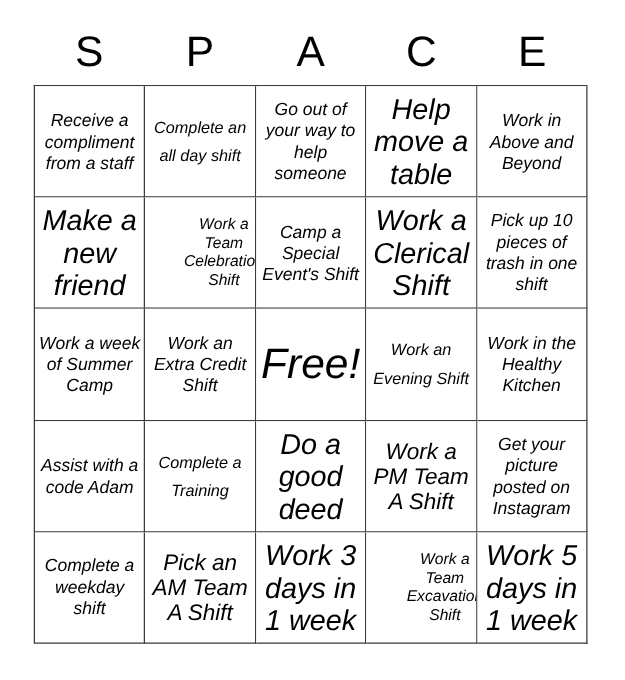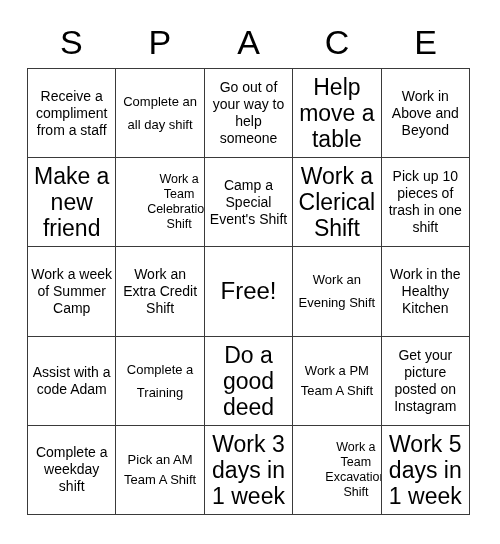--- a/index.html
+++ b/index.html
@@ -52,20 +52,21 @@
     top: 68px;
     width: 443px;
     height: 447px;
     box-sizing: border-box;
     display: grid;
     grid-template-columns: repeat(5, 1fr);
     grid-template-rows: repeat(5, 1fr);
     border-top: 1px solid #3a3a3a;
     border-left: 1px solid #3a3a3a;
     background: #ffffff;
+    font-style: italic;
   }
 
   .cell {
     box-sizing: border-box;
     border-right: 1px solid #3a3a3a;
     border-bottom: 1px solid #3a3a3a;
     background: #ffffff;
     display: flex;
     align-items: center;
     justify-content: center;
@@ -80,24 +81,24 @@
     text-align: center;
     color: #000000;
     font-family: "Liberation Sans", sans-serif;
     word-wrap: break-word;
     hyphens: none;
   }
 
   
   .fs-xs .cell-text { font-size: 12.5px; line-height: 15px; margin-left: 38px; }
   .fs-sm .cell-text { font-size: 14px;   line-height: 17px; }
-  .fs-md .cell-text { font-size: 13px; line-height: 20px; }
+  .fs-md .cell-text { font-size: 18px; line-height: 20px; }
   .fs-lg .cell-text { font-size: 13px;   line-height: 23px; }
   .fs-xl .cell-text { font-size: 23px; line-height: 26px; }
-  .fs-free .cell-text { font-size: 24px; line-height: 32px; }
+  .fs-free .cell-text { font-size: 34px; line-height: 32px; }
 </style>
 </head>
 <body>
 
 <div id="bingo-card">
 
   <div id="header-row">
     <div class="header-letter">S</div>
     <div class="header-letter">P</div>
     <div class="header-letter">A</div>

